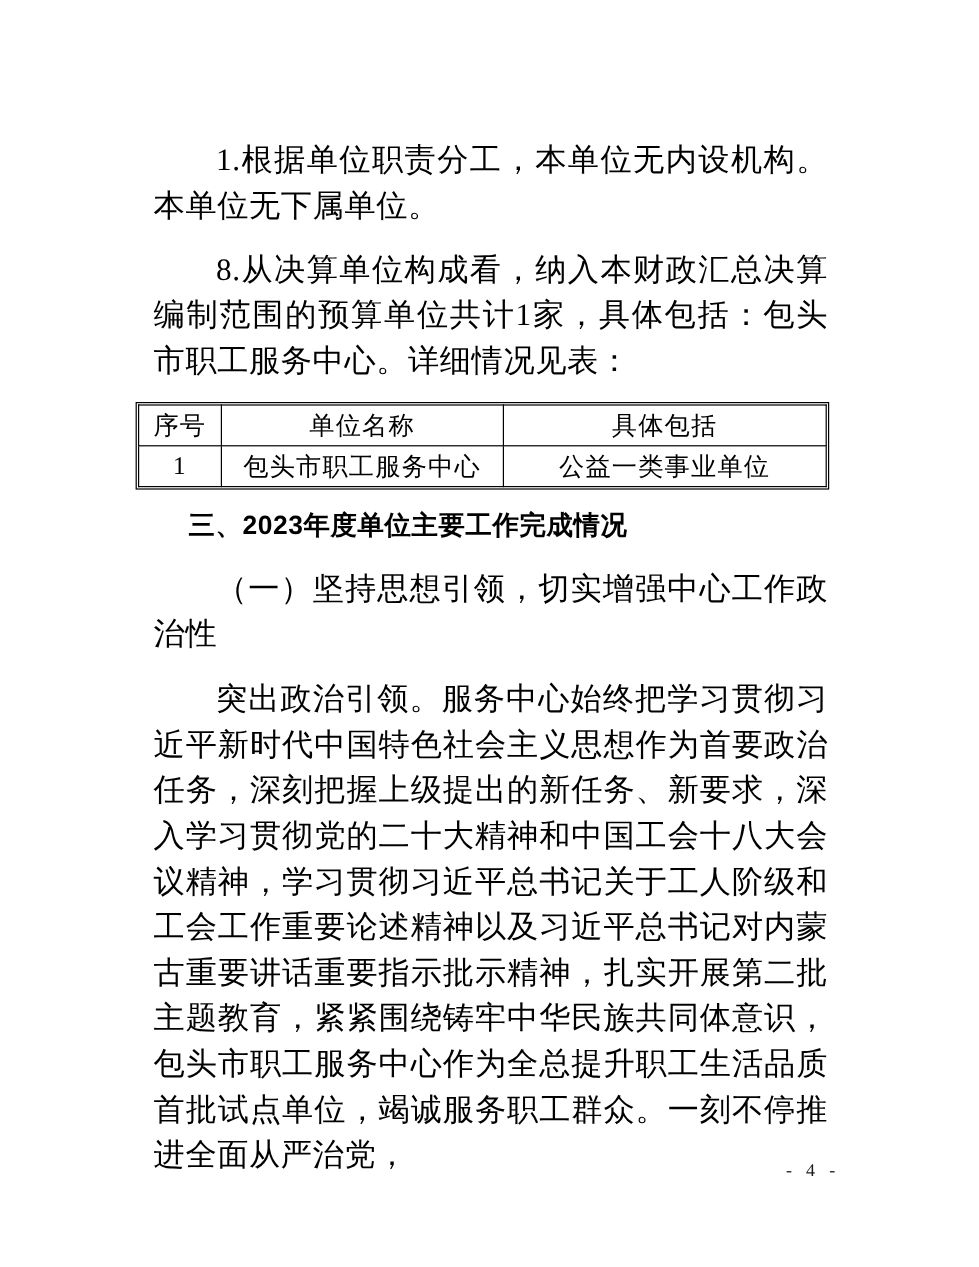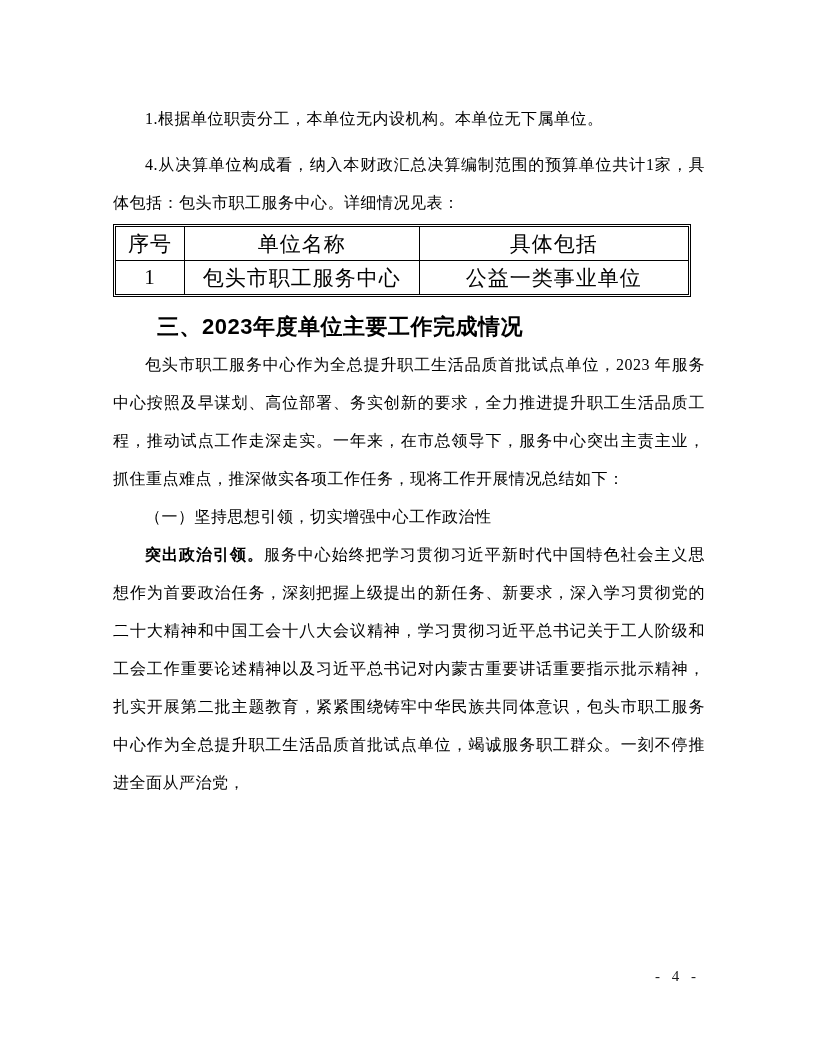--- a/index.html
+++ b/index.html
@@ -21,22 +21,22 @@
     width: 816px; height: 1056px;
     background: #ffffff;
   }
   .content {
     position: absolute;
     left: 113px;
     top: 100px;
     width: 592px;
   }
   .para {
-    margin: 0;
-    font-size: 16px;
+    margin: 15px;
+    font-size: 26px;
     line-height: 38px;
     text-align: justify;
     text-indent: 2em;
     letter-spacing: 0.5px;
   }
   .para-2 {
     margin-top: 8px;
   }
   .table-wrap {
     border: 1px solid #000;
@@ -72,21 +72,21 @@
     font-weight: bold;
     font-size: 22px;
     line-height: 38px;
     text-indent: 2em;
     letter-spacing: 0.5px;
   }
   .subsection-heading {
     font-weight: normal;
   }
   .lead-bold {
-    font-weight: bold;
+    font-weight: normal;
     font-family: "Liberation Sans", "DejaVu Sans", sans-serif;
   }
   .footer-pagenum {
     position: absolute;
     top: 966px;
     right: 116px;
     font-size: 15px;
     line-height: 20px;
     letter-spacing: 4px;
     font-family: "Liberation Serif", "DejaVu Serif", serif;
@@ -94,21 +94,21 @@
   }
 </style>
 </head>
 <body>
 
 <div class="page">
   <div class="content">
 
     <p class="para">1.根据单位职责分工，本单位无内设机构。本单位无下属单位。</p>
 
-    <p class="para para-2">4.从决算单位构成看，纳入本财政汇总决算编制范围的预算单位共计1家，具体包括：包头市职工服务中心。详细情况见表：</p>
+    <p class="para para-2">8.从决算单位构成看，纳入本财政汇总决算编制范围的预算单位共计1家，具体包括：包头市职工服务中心。详细情况见表：</p>
 
     <div class="table-wrap">
       <table class="unit-table">
         <colgroup>
           <col class="col-seq">
           <col class="col-name">
           <col class="col-type">
         </colgroup>
         <tbody>
           <tr>
@@ -120,21 +120,20 @@
             <td>1</td>
             <td>包头市职工服务中心</td>
             <td>公益一类事业单位</td>
           </tr>
         </tbody>
       </table>
     </div>
 
     <p class="section-heading">三、2023年度单位主要工作完成情况</p>
 
-    <p class="para">包头市职工服务中心作为全总提升职工生活品质首批试点单位，2023 年服务中心按照及早谋划、高位部署、务实创新的要求，全力推进提升职工生活品质工程，推动试点工作走深走实。一年来，在市总领导下，服务中心突出主责主业，抓住重点难点，推深做实各项工作任务，现将工作开展情况总结如下：</p>
 
     <p class="para subsection-heading">（一）坚持思想引领，切实增强中心工作政治性</p>
 
     <p class="para"><span class="lead-bold">突出政治引领。</span><span>服务中心始终把学习贯彻习近平新时代中国特色社会主义思想作为首要政治任务，深刻把握上级提出的新任务、新要求，深入学习贯彻党的二十大精神和中国工会十八大会议精神，学习贯彻习近平总书记关于工人阶级和工会工作重要论述精神以及习近平总书记对内蒙古重要讲话重要指示批示精神，扎实开展第二批主题教育，紧紧围绕铸牢中华民族共同体意识，包头市职工服务中心作为全总提升职工生活品质首批试点单位，竭诚服务职工群众。一刻不停推进全面从严治党，</span></p>
 
   </div>
 
   <div class="footer-pagenum">- 4 -</div>
 </div>
 

